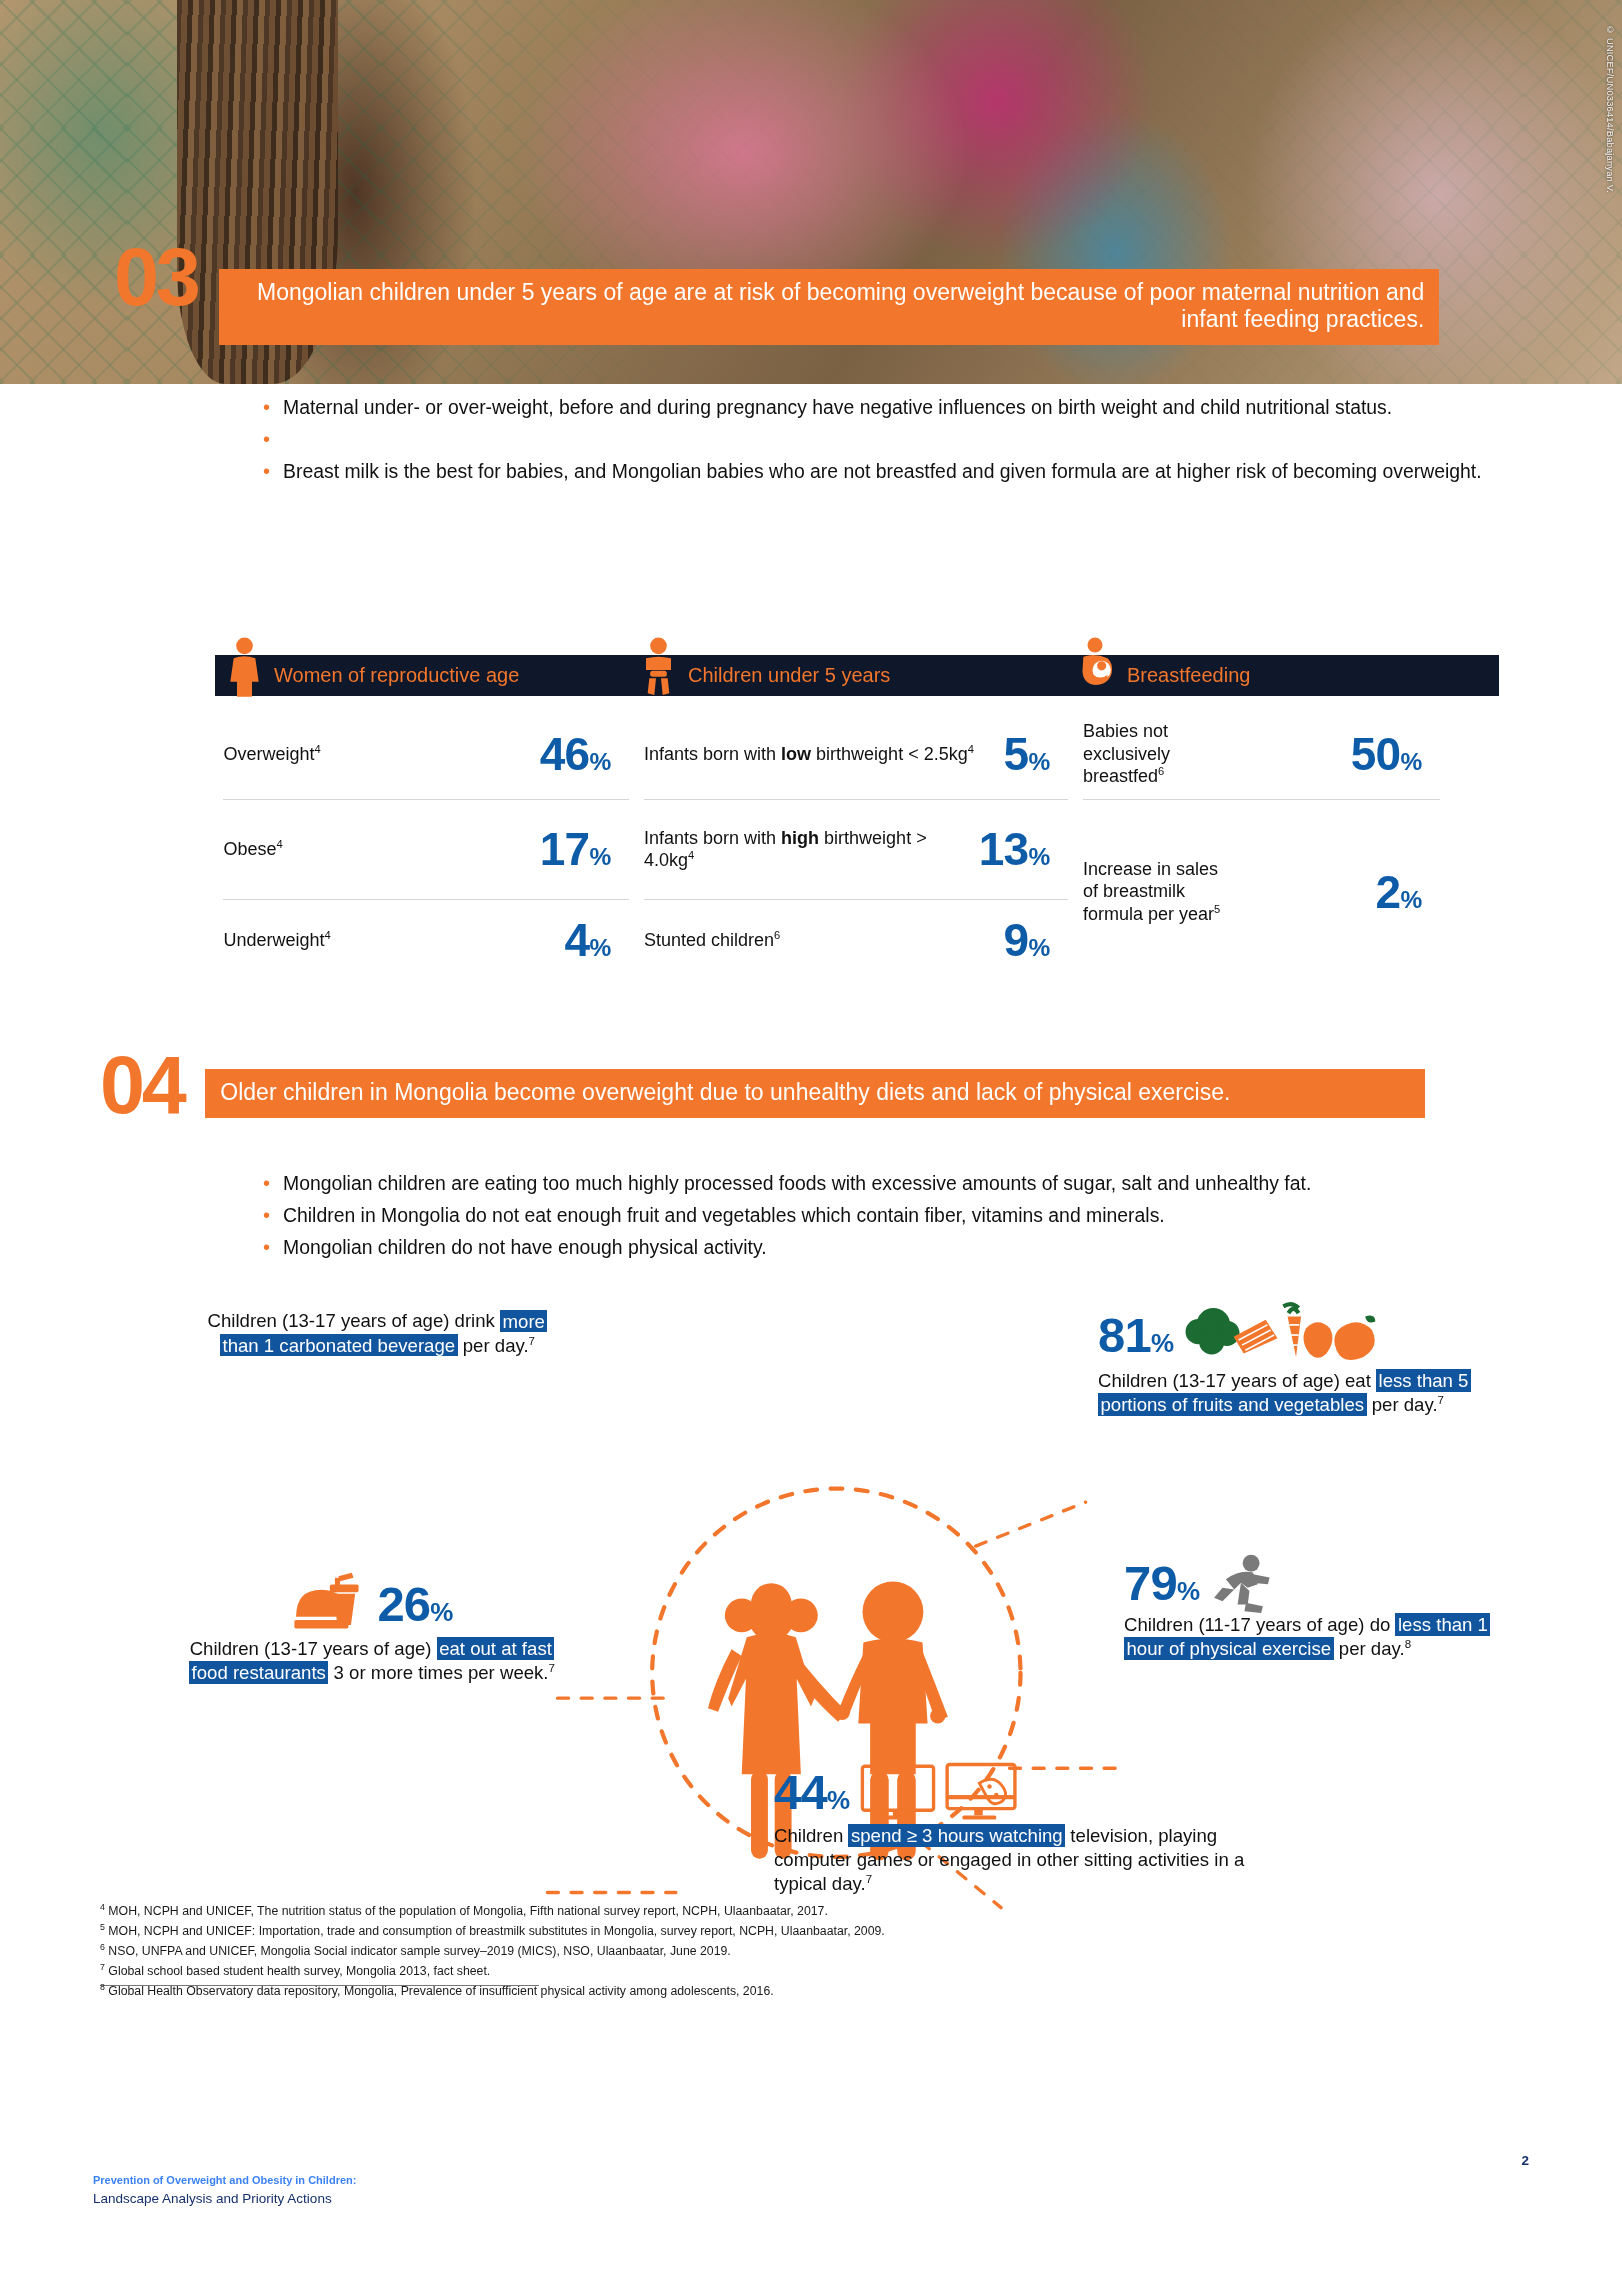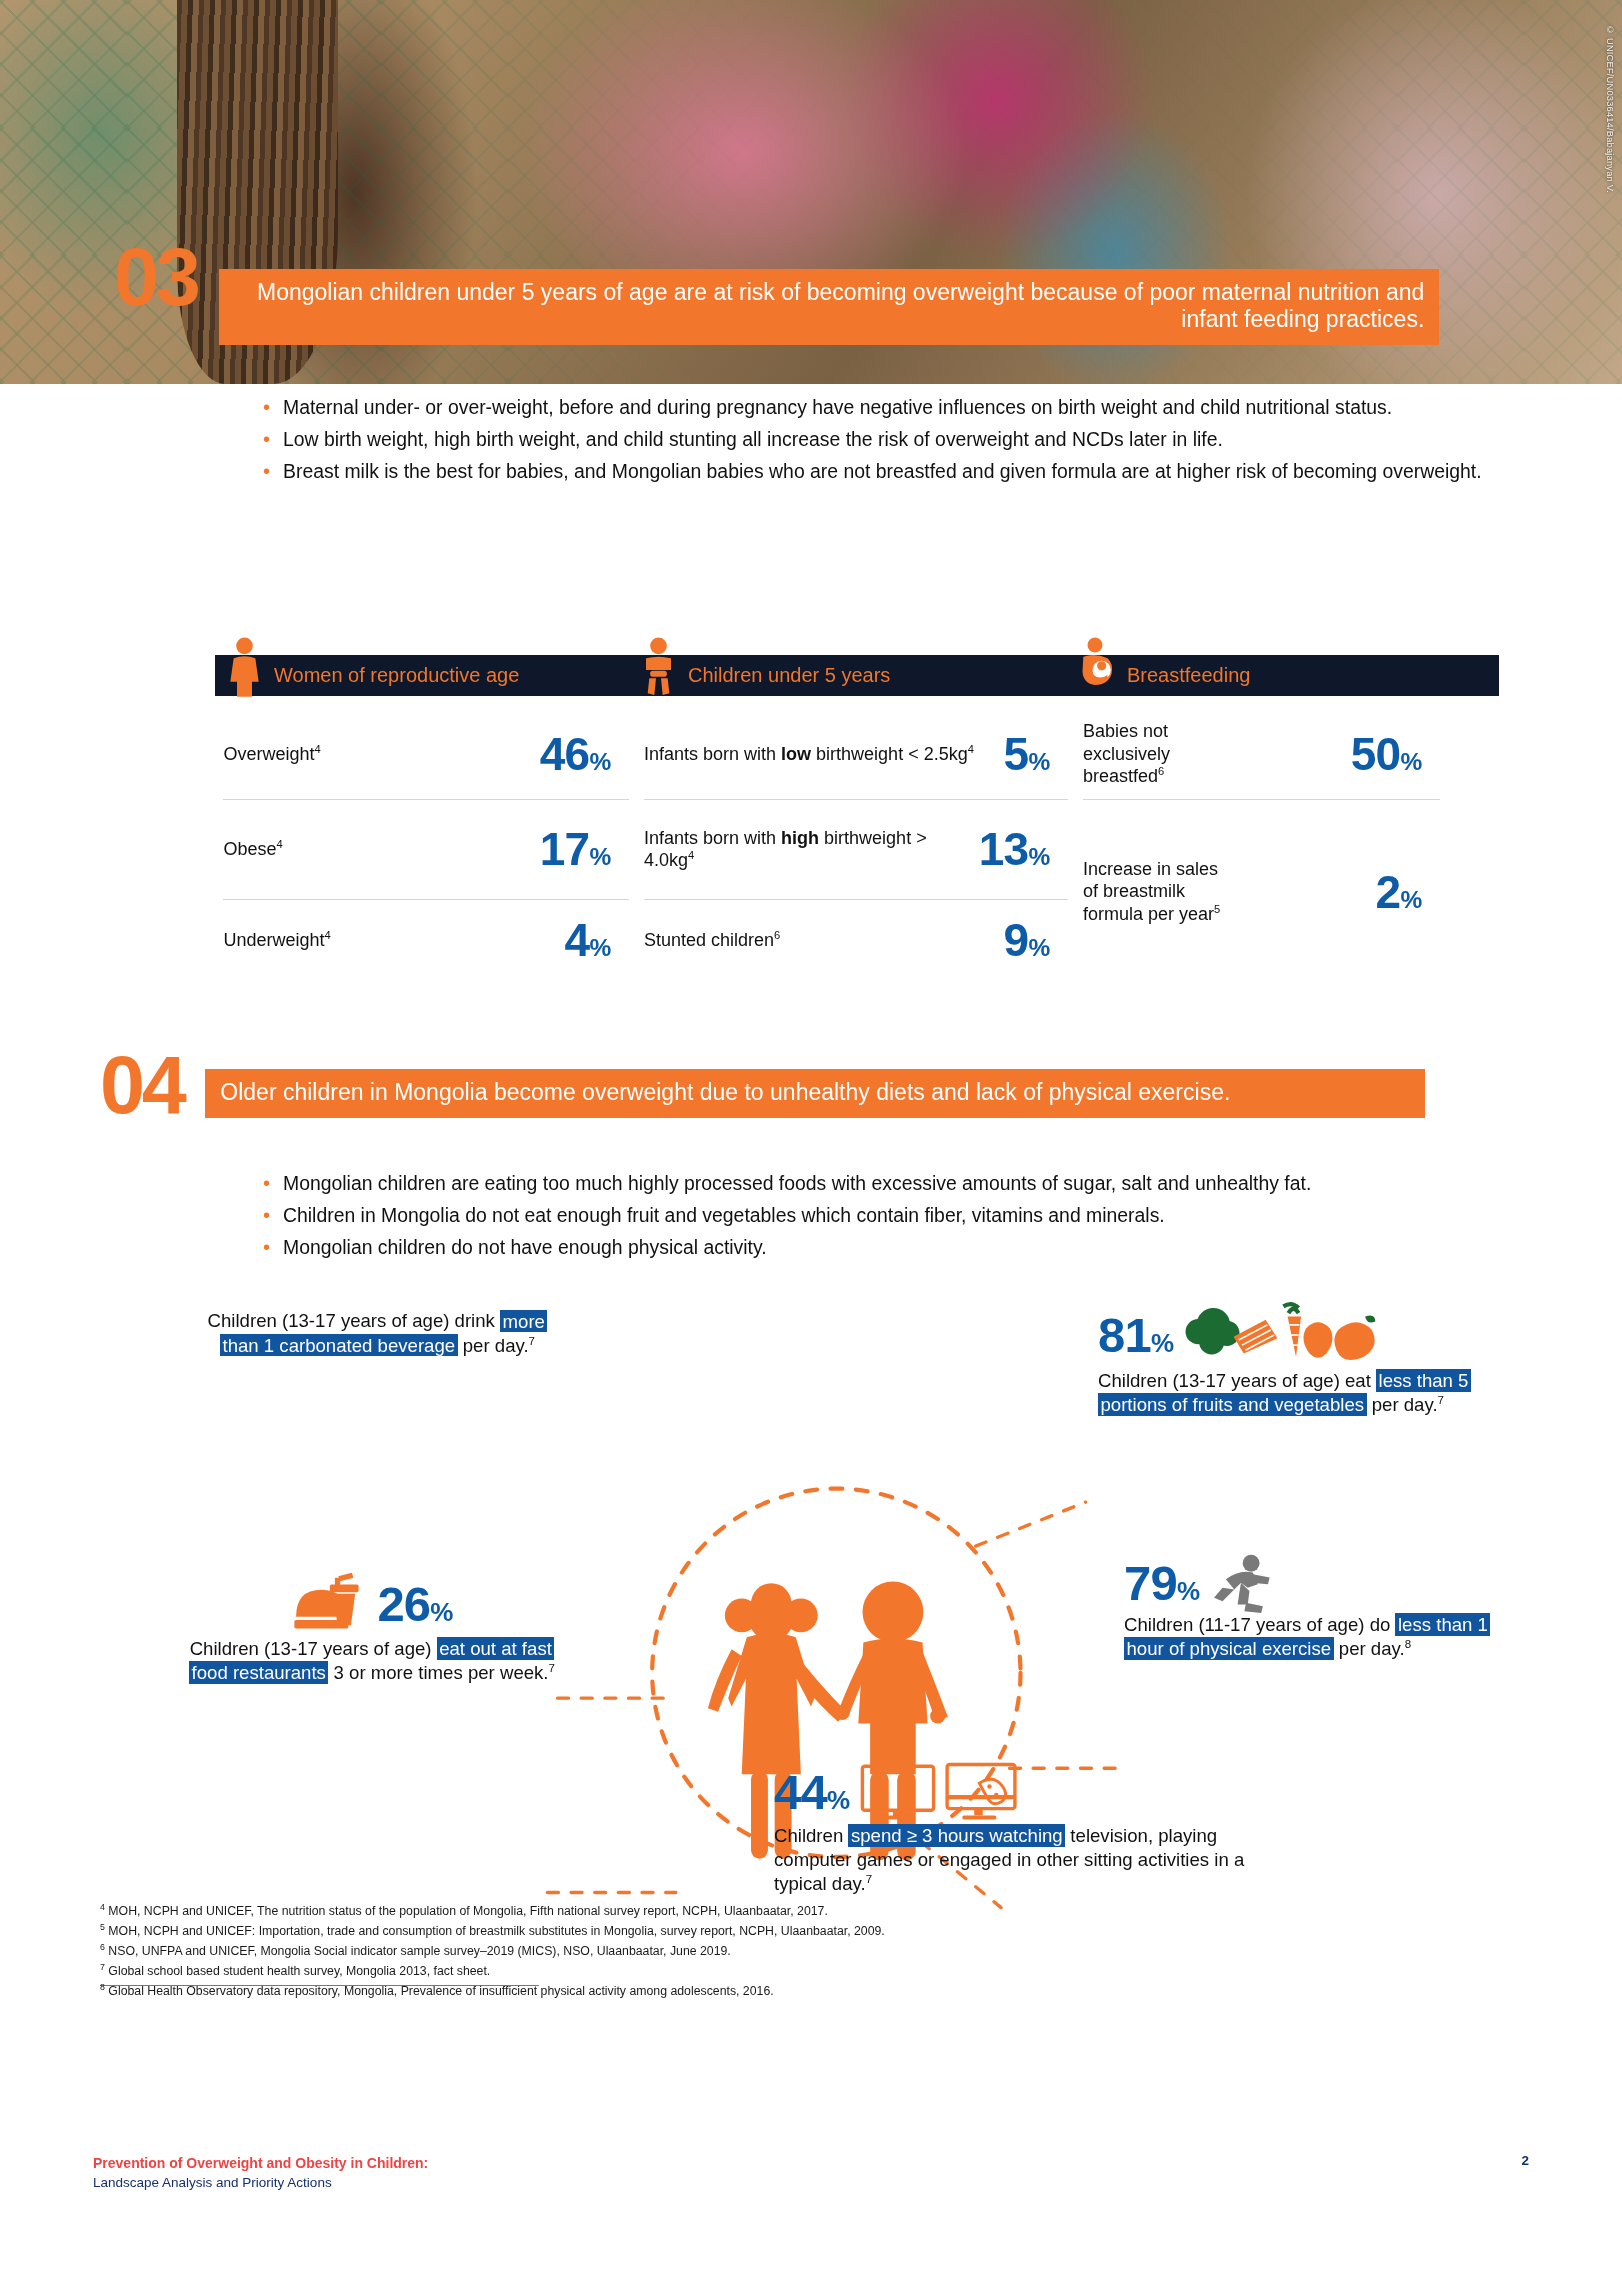--- a/index.html
+++ b/index.html
@@ -195,21 +195,21 @@
   
   #footnote-rule {
     position: absolute; left: 100px; top: 1985px;
     width: 439px; height: 0; border-top: 0.8px solid #777;
   }
   #footnotes { position: absolute; left: 100px; top: 1902px; width: 1267px; }
   .footnote { font-size: 12.3px; line-height: 1.62; color: #1a1a1a; }
   .footnote sup { font-size: .72em; }
 
   #footer { position: absolute; left: 93px; top: 2153px; width: 1436px; display: flex; justify-content: space-between; align-items: flex-start; }
-  .footer-l1 { font-size: 14px; font-weight: bold; color: #ef4444; line-height: 1.45; }
+  .footer-l1 { font-size: 11px; font-weight: bold; color: #3b82f6; line-height: 1.45; margin-top: 20px; }
   .footer-l2 { font-size: 13.5px; color: #16306b; line-height: 1.45; }
   .footer-page { font-size: 13.5px; font-weight: bold; color: #16306b; }
 </style>
 </head>
 <body>
 
 <div class="photo-banner">
   <div class="photo-bg"></div>
   <div class="photo-pattern"></div>
   <div class="photo-braids"></div>
@@ -221,21 +221,20 @@
   <div class="sec-band">Mongolian children under 5 years of age are at risk of becoming overweight because of poor maternal nutrition and infant feeding practices.</div>
 </div>
 
 <div class="bullets" id="bullets03">
   <div class="bullet-row">
     <div class="bullet-dot">•</div>
     <div class="bullet-text">Maternal under- or over-weight, before and during pregnancy have negative influences on birth weight and child nutritional status.</div>
   </div>
   <div class="bullet-row">
     <div class="bullet-dot">•</div>
-    <div class="bullet-text">Low birth weight, high birth weight, and child stunting all increase the risk of overweight and NCDs later in life.</div>
   </div>
   <div class="bullet-row">
     <div class="bullet-dot">•</div>
     <div class="bullet-text">Breast milk is the best for babies, and Mongolian babies who are not breastfed and given formula are at higher risk of becoming overweight.</div>
   </div>
 </div>
 
 <div id="stats-panel">
 
   <div class="stats-headrow">

